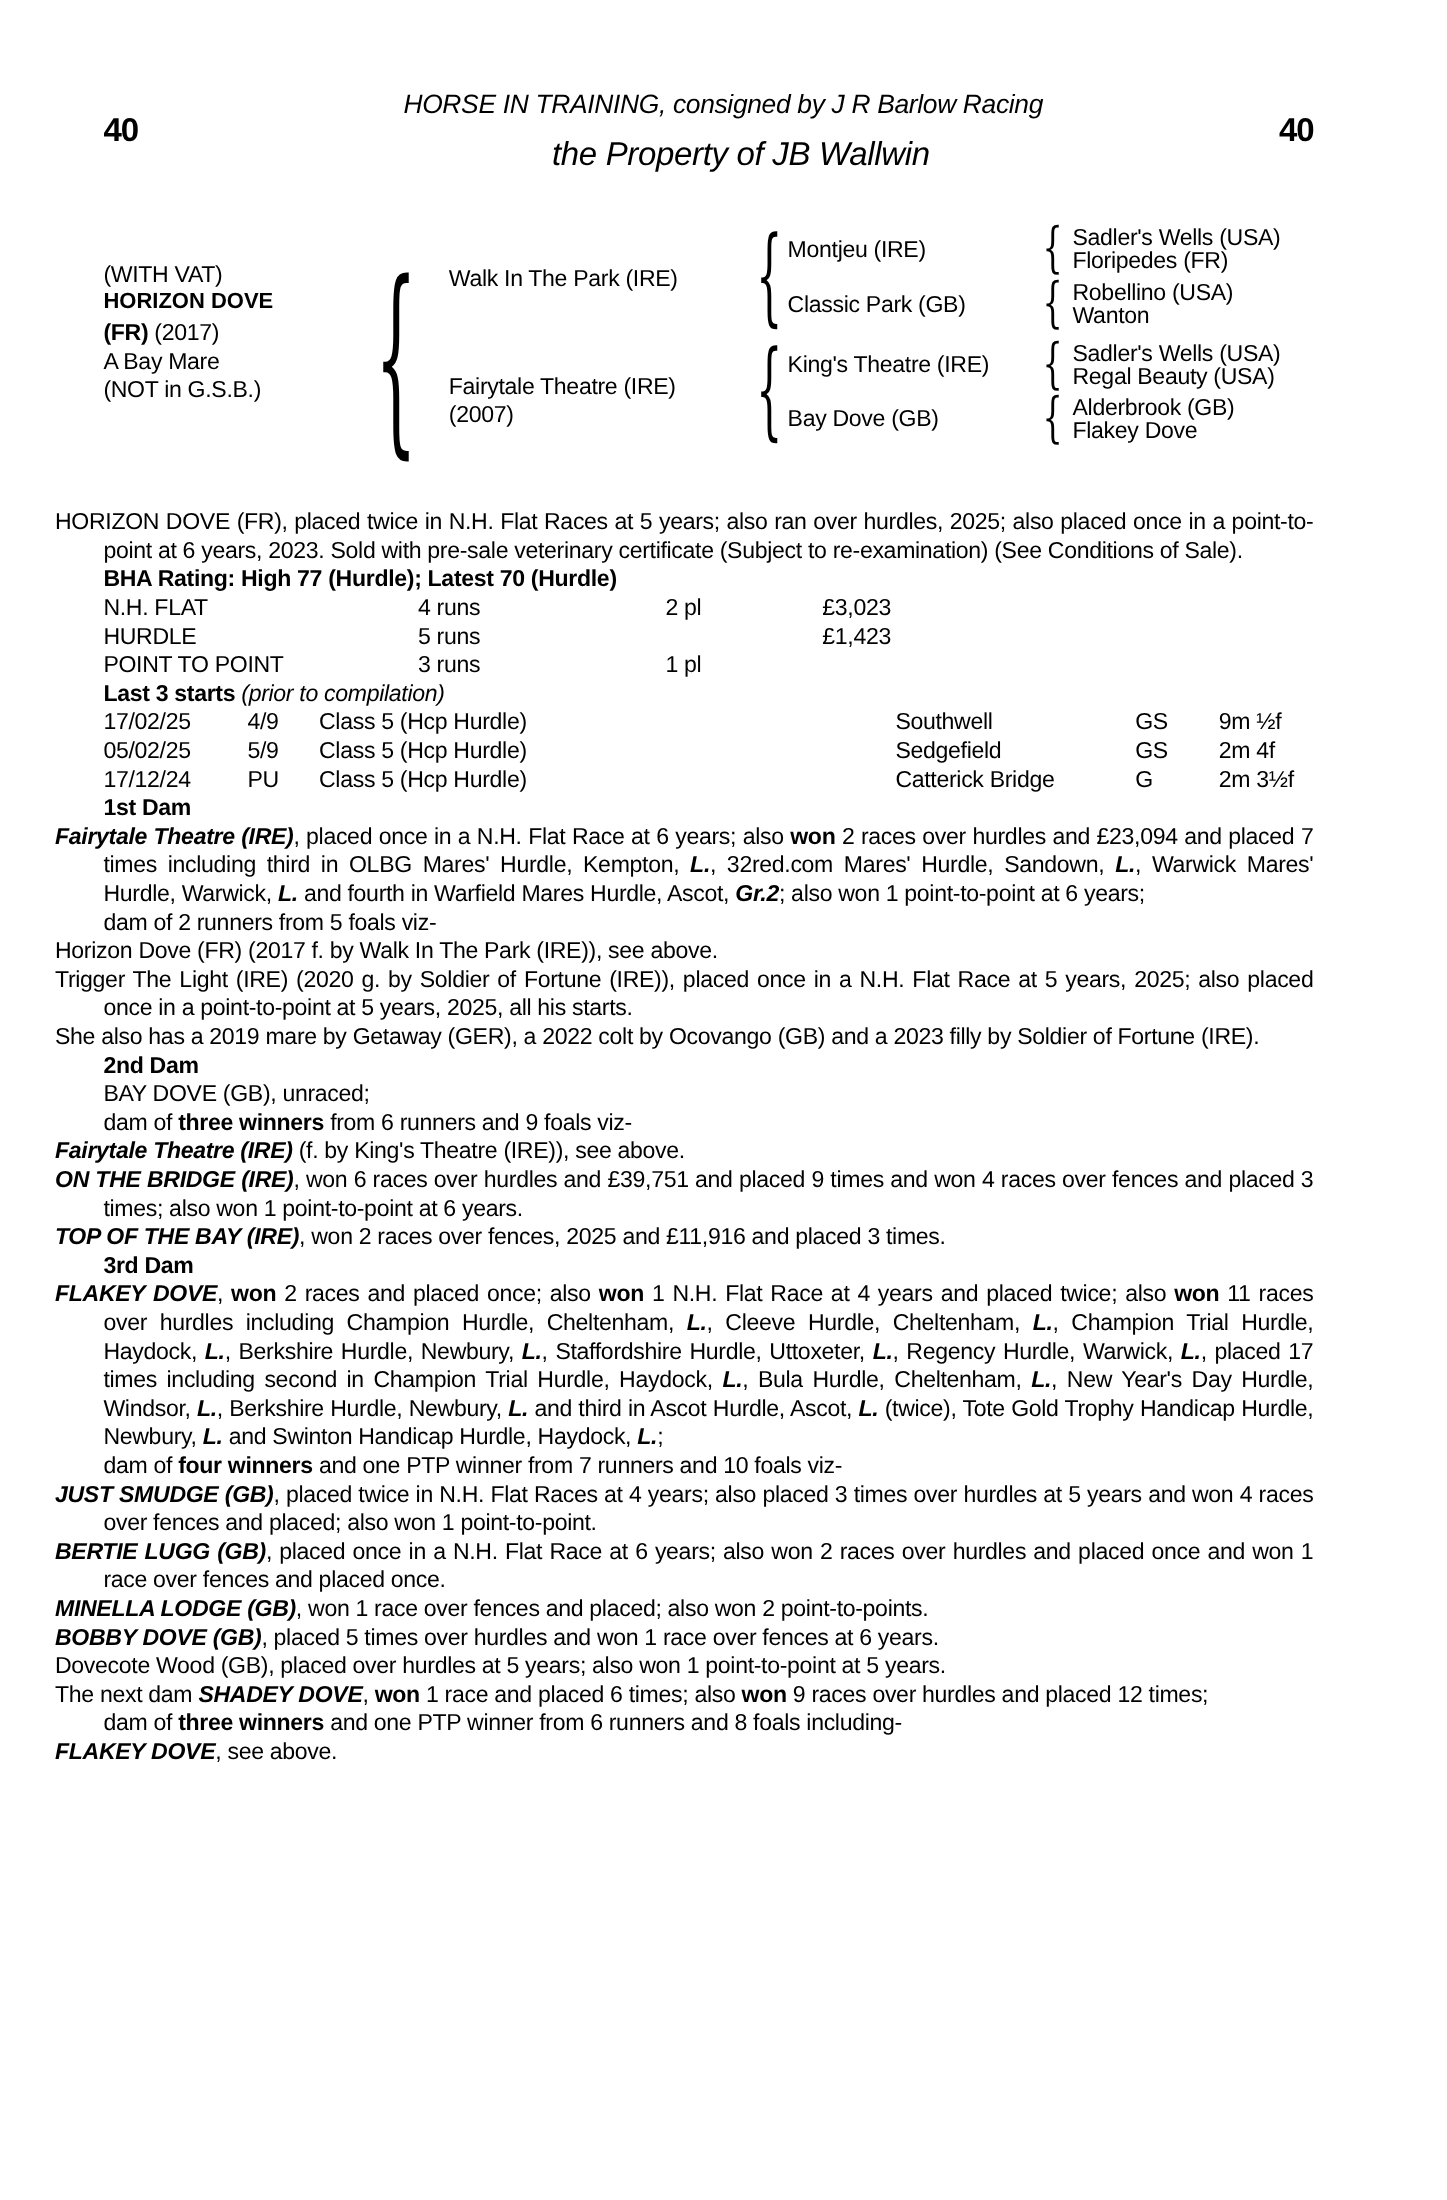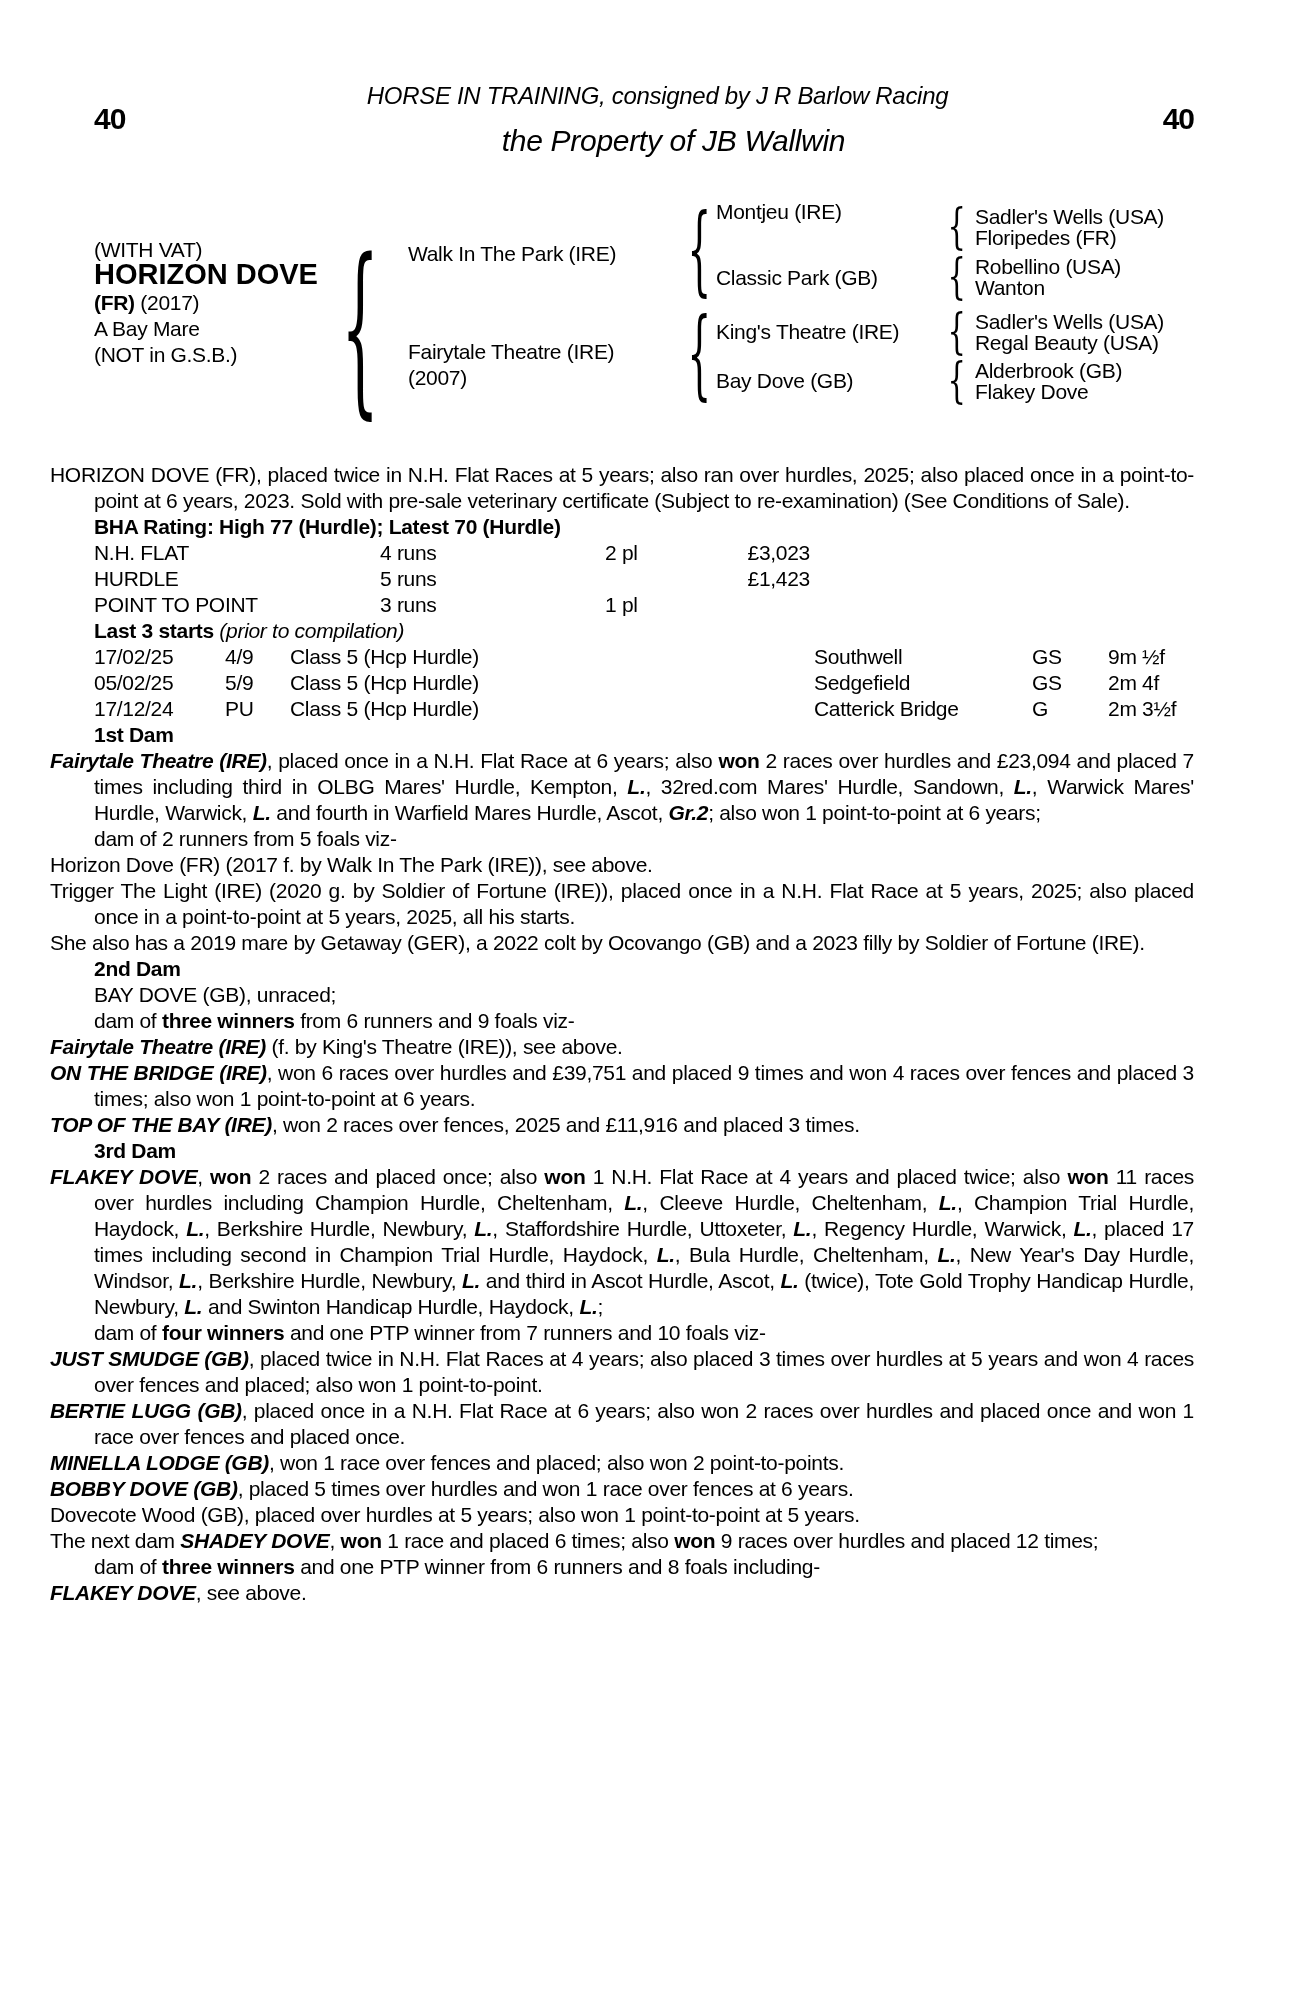--- a/index.html
+++ b/index.html
@@ -28,21 +28,21 @@
     text-align:center;
     font-size:24px; font-style:italic; letter-spacing:-0.3px;
   }
   .title-line2{
     position:absolute; top:124px; left:0; width:100%;
     text-align:center;
     font-size:30px; font-style:italic; letter-spacing:-0.3px;padding-left:16px;
   }
   
   .ped{position:absolute; font-size:21px; letter-spacing:-0.3px; line-height:24px; white-space:nowrap;}
-  .ped-name{font-size:29px; font-weight:bold; letter-spacing:0;}
+  .ped-name{font-size:20px; font-weight:bold; letter-spacing:0;}
   .brace{
     position:absolute;
     display:flex; align-items:center; justify-content:center;
     font-family:"DejaVu Serif",serif;
     font-weight:normal;
   }
   .brace span{display:block; line-height:1;}
   .brace-main{left:338px; top:246px; width:44px; height:162px; font-size:60px;}
   .brace-main span{transform:scaleY(3.1) scaleX(1.0);}
   .brace-mid{width:34px; height:84px; font-size:42px;}
@@ -107,21 +107,21 @@
     <div class="ped" style="left:408px; top:340px;">Fairytale Theatre (IRE)</div>
     <div class="ped" style="left:408px; top:366px;">(2007)</div>
 
     <div class="brace brace-mid" style="left:682px; top:209px;">
         <span>{</span>
       </div>
     <div class="brace brace-mid" style="left:682px; top:313px;">
         <span>{</span>
       </div>
 
-    <div class="ped" style="left:716px; top:200px;">Montjeu (IRE)</div>
+    <div class="ped" style="left:716px; top:216px;">Montjeu (IRE)</div>
     <div class="ped" style="left:716px; top:266px;">Classic Park (GB)</div>
     <div class="ped" style="left:716px; top:320px;">King's Theatre (IRE)</div>
     <div class="ped" style="left:716px; top:369px;">Bay Dove (GB)</div>
 
     <div class="brace brace-sm" style="left:944px; top:203px;">
         <span>{</span>
       </div>
     <div class="brace brace-sm" style="left:944px; top:253px;">
         <span>{</span>
       </div>

